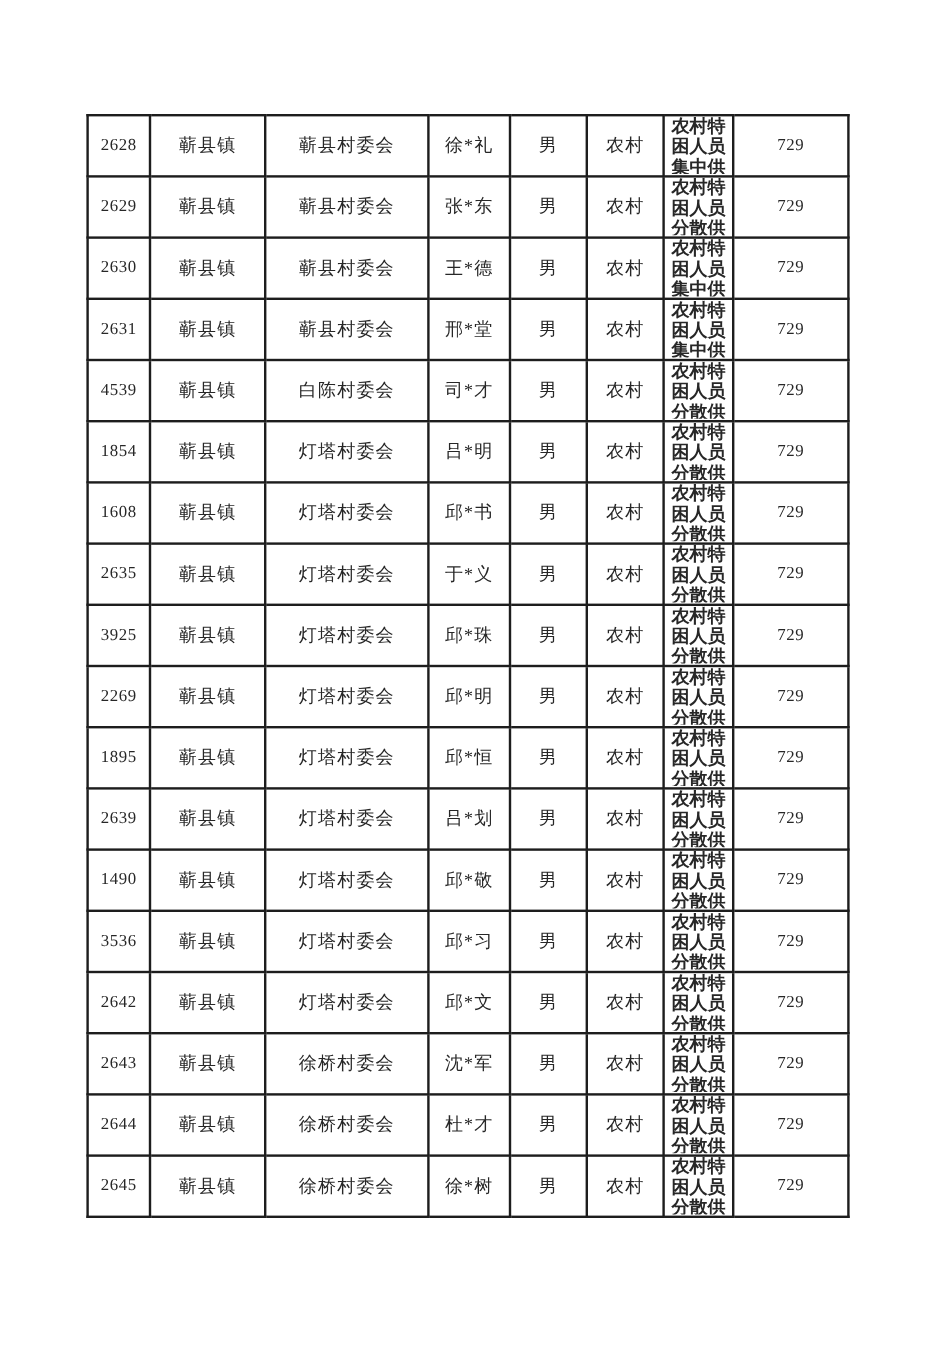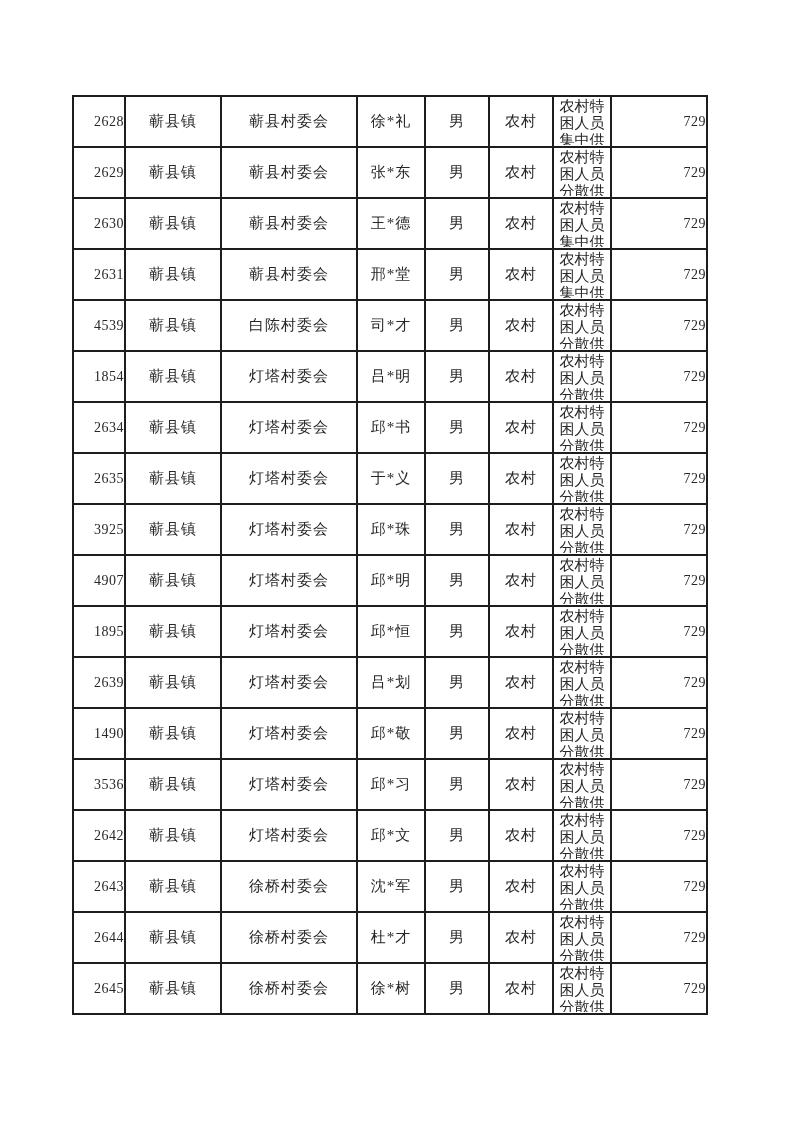--- a/index.html
+++ b/index.html
@@ -30,24 +30,24 @@
     text-align: center;
     vertical-align: middle;
     font-size: 15px;
     letter-spacing: 1px;
     white-space: nowrap;
     overflow: hidden;
   }
   table.roster td.num {
     font-size: 14px;
     letter-spacing: 0.5px;
-    text-align: right;
   }
   table.roster td.cat {
     vertical-align: top;
+    font-weight: bold;
   }
   .catwrap {
     width: 50px;
     height: 47px;
     margin: 0 auto;
     overflow: hidden;
     line-height: 17px;
     padding-top: 1px;
     font-size: 15px;
     letter-spacing: 0;
@@ -144,21 +144,21 @@
     <td>吕*明</td>
     <td>男</td>
     <td>农村</td>
     <td class="cat">
       <div class="catwrap">农村特困人员分散供</div>
     </td>
     <td class="num">729</td>
   </tr>
 
   <tr>
-    <td class="num">2634</td>
+    <td class="num">1608</td>
     <td>蕲县镇</td>
     <td>灯塔村委会</td>
     <td>邱*书</td>
     <td>男</td>
     <td>农村</td>
     <td class="cat">
       <div class="catwrap">农村特困人员分散供</div>
     </td>
     <td class="num">729</td>
   </tr>
@@ -183,21 +183,21 @@
     <td>邱*珠</td>
     <td>男</td>
     <td>农村</td>
     <td class="cat">
       <div class="catwrap">农村特困人员分散供</div>
     </td>
     <td class="num">729</td>
   </tr>
 
   <tr>
-    <td class="num">4907</td>
+    <td class="num">2269</td>
     <td>蕲县镇</td>
     <td>灯塔村委会</td>
     <td>邱*明</td>
     <td>男</td>
     <td>农村</td>
     <td class="cat">
       <div class="catwrap">农村特困人员分散供</div>
     </td>
     <td class="num">729</td>
   </tr>

